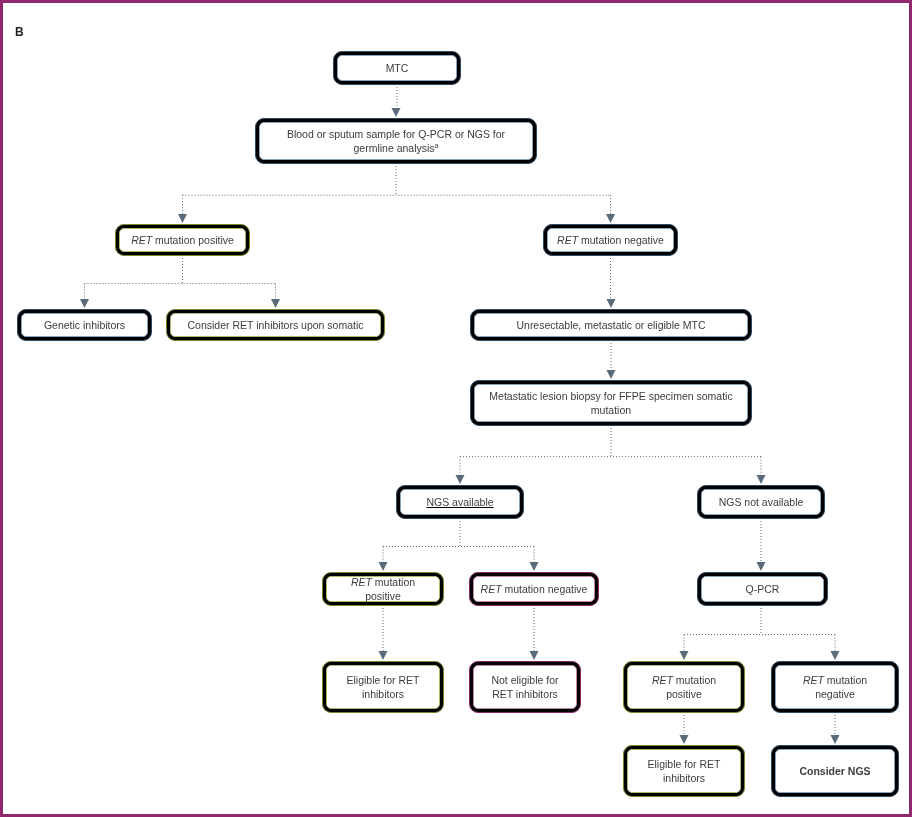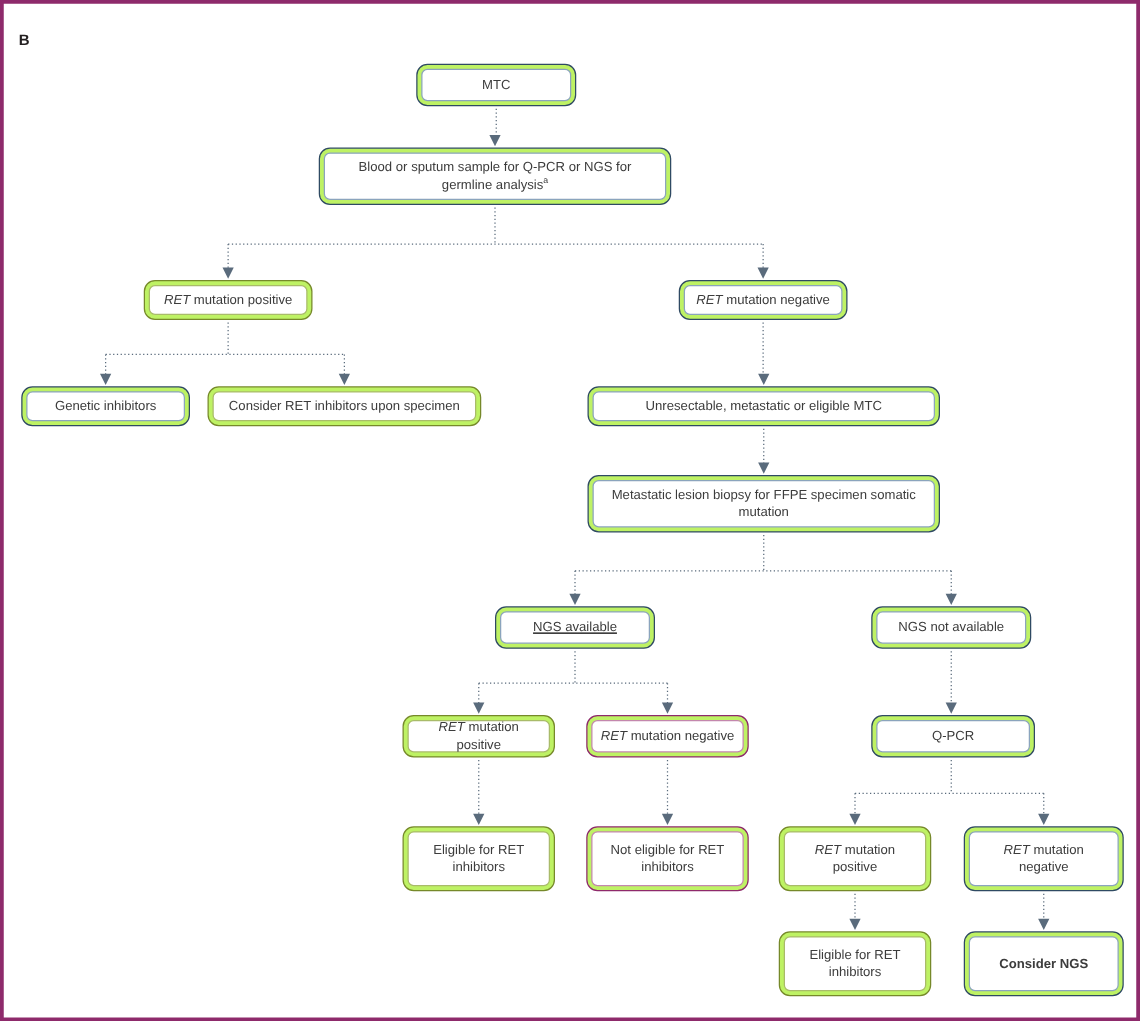--- a/index.html
+++ b/index.html
@@ -30,21 +30,21 @@
     font-weight:bold;
     color:#231f20;
     letter-spacing:0.2px;
   }
   .node{
     position:absolute;
     box-sizing:border-box;
     border-radius:9px;
     border-width:1.6px;
     border-style:solid;
-    background:#bef264;
+    background:#000000;
     padding:3px;
   }
   .node .inner{
     box-sizing:border-box;
     width:100%;
     height:100%;
     border-radius:5px;
     border-width:1px;
     border-style:solid;
     display:flex;
@@ -151,21 +151,21 @@
           <span class="label"><i>RET</i> mutation negative</span>
         </div>
       </div>
       <div class="node c-blue" style="left: 14px; top: 306px; width: 135px; height: 32px;">
         <div class="inner">
           <span class="label">Genetic inhibitors</span>
         </div>
       </div>
       <div class="node c-green" style="left: 163px; top: 306px; width: 219px; height: 32px;">
         <div class="inner">
-          <span class="label">Consider RET inhibitors upon specimen</span>
+          <span class="label">Consider RET inhibitors upon somatic</span>
         </div>
       </div>
       <div class="node c-blue" style="left: 467px; top: 306px; width: 282px; height: 32px;">
         <div class="inner">
           <span class="label">Unresectable, metastatic or eligible MTC</span>
         </div>
       </div>
       <div class="node c-blue" style="left: 467px; top: 377px; width: 282px; height: 46px;">
         <div class="inner">
           <span class="label">Metastatic lesion biopsy for FFPE specimen somatic mutation</span>
@@ -194,21 +194,21 @@
       <div class="node c-blue" style="left: 694px; top: 569px; width: 131px; height: 34px;">
         <div class="inner">
           <span class="label">Q-PCR</span>
         </div>
       </div>
       <div class="node c-green" style="left: 319px; top: 658px; width: 122px; height: 52px;">
         <div class="inner">
           <span class="label">Eligible for RET inhibitors</span>
         </div>
       </div>
-      <div class="node c-magenta" style="left: 466px; top: 658px; width: 130px; height: 52px;">
+      <div class="node c-magenta" style="left: 466px; top: 658px; width: 112px; height: 52px;">
         <div class="inner">
           <span class="label">Not eligible for RET inhibitors</span>
         </div>
       </div>
       <div class="node c-green" style="left: 620px; top: 658px; width: 122px; height: 52px;">
         <div class="inner">
           <span class="label"><i>RET</i> mutation positive</span>
         </div>
       </div>
       <div class="node c-blue" style="left: 768px; top: 658px; width: 128px; height: 52px;">

